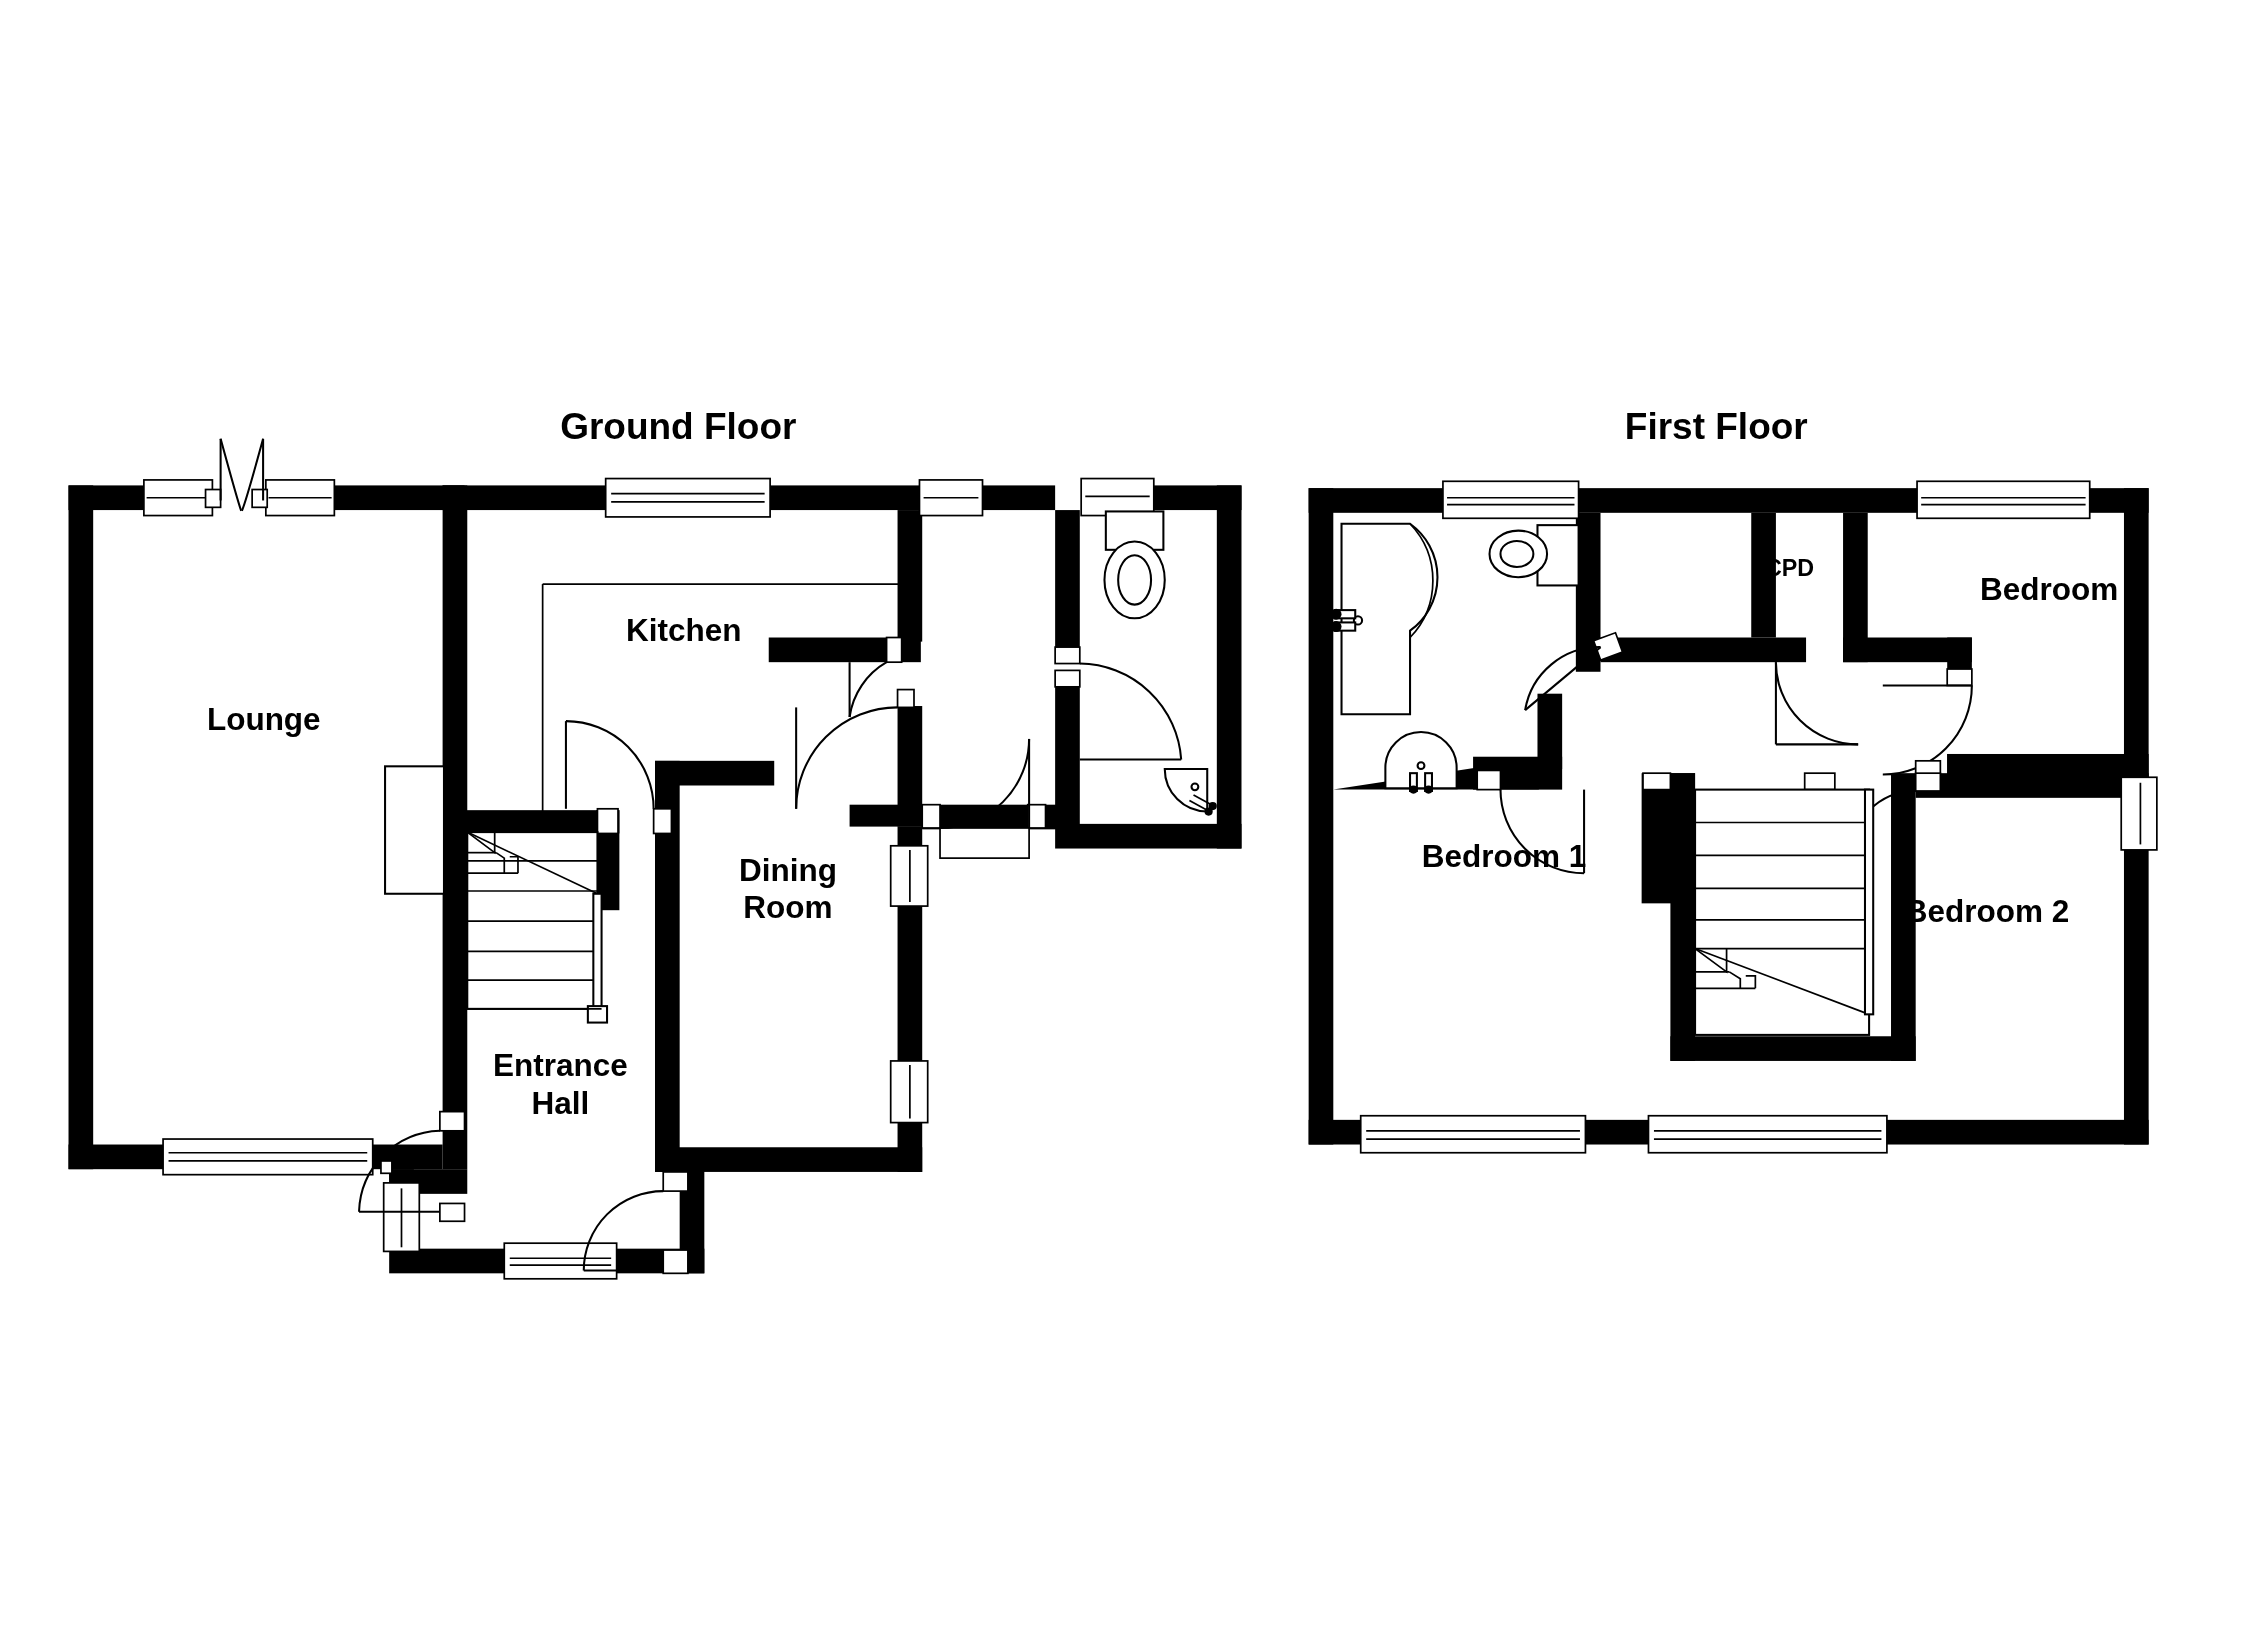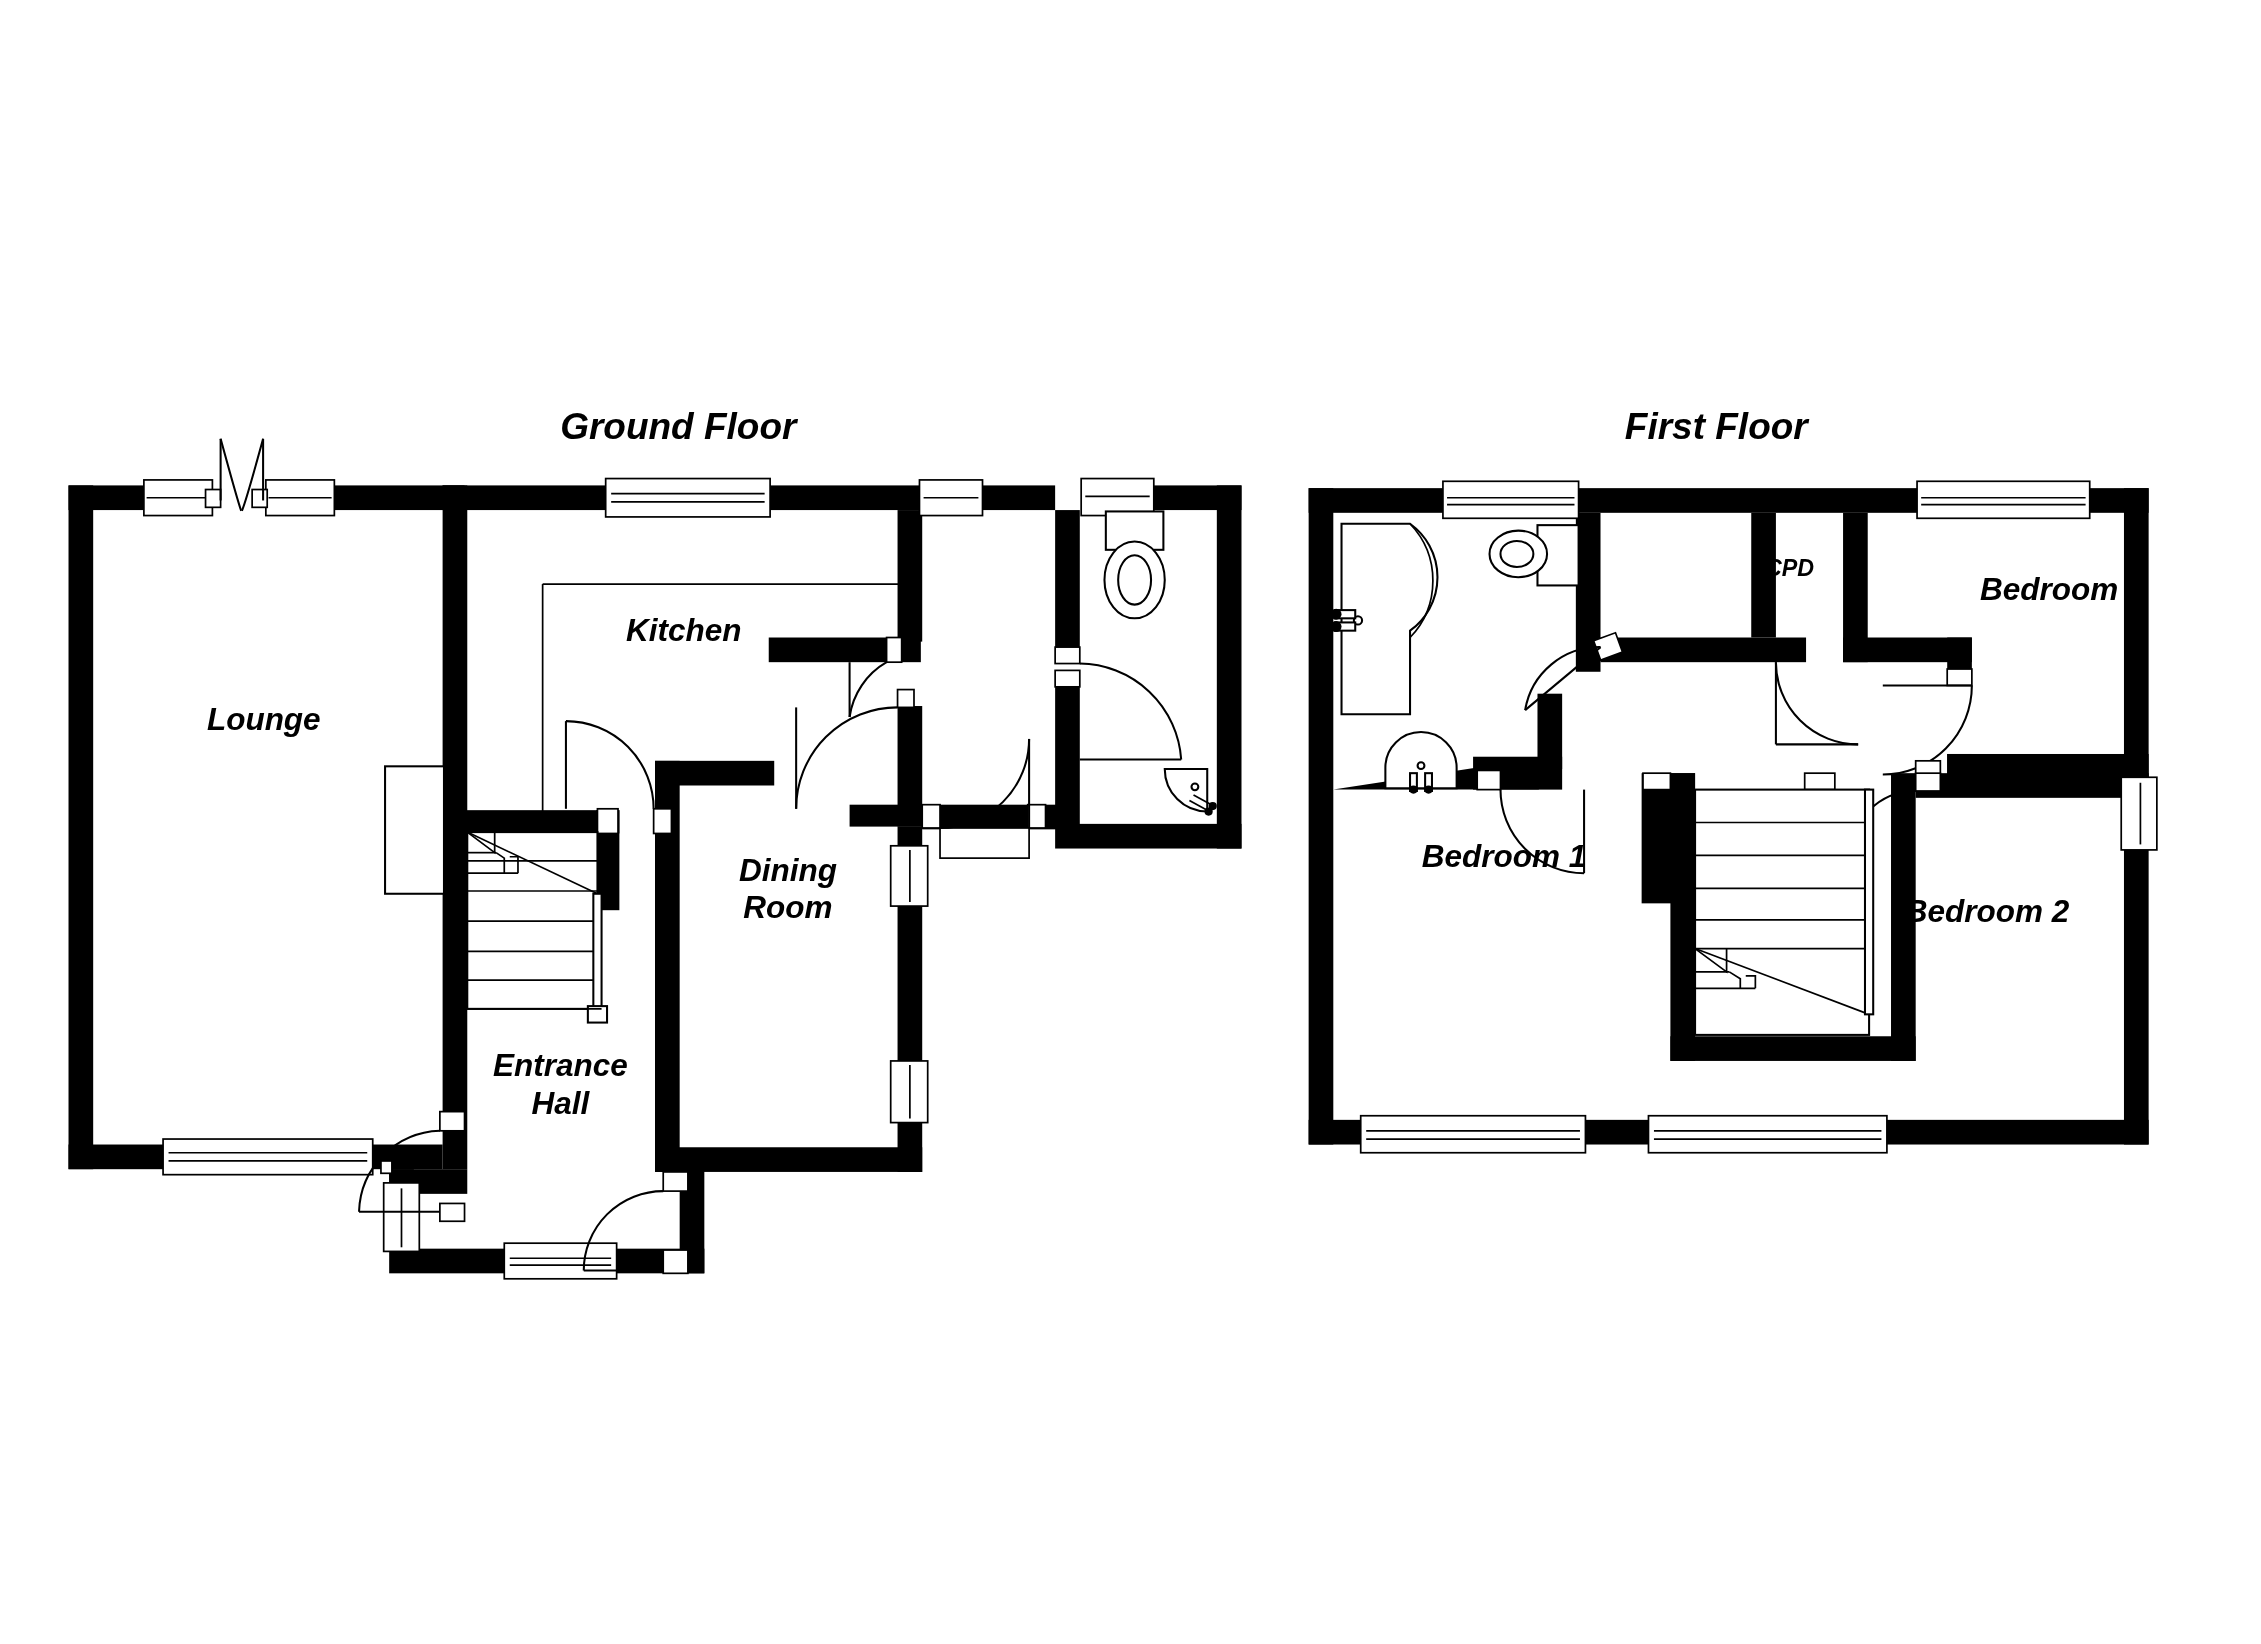--- a/index.html
+++ b/index.html
@@ -12,21 +12,20 @@
     height: 1645px;
     font-family: "Liberation Sans", sans-serif;
     position: relative;
     overflow: hidden;
   }
   #plan-root {
     position: absolute;
     left: 0; top: 0;
     width: 1794px;
     height: 1645px;
-    font-style: italic;
   }
   .floor-title {
     font-family: "Liberation Sans", sans-serif;
     font-weight: bold;
     font-size: 54px;
     fill: #000000;
     text-anchor: middle;
   }
   .room-label {
     font-family: "Liberation Sans", sans-serif;

